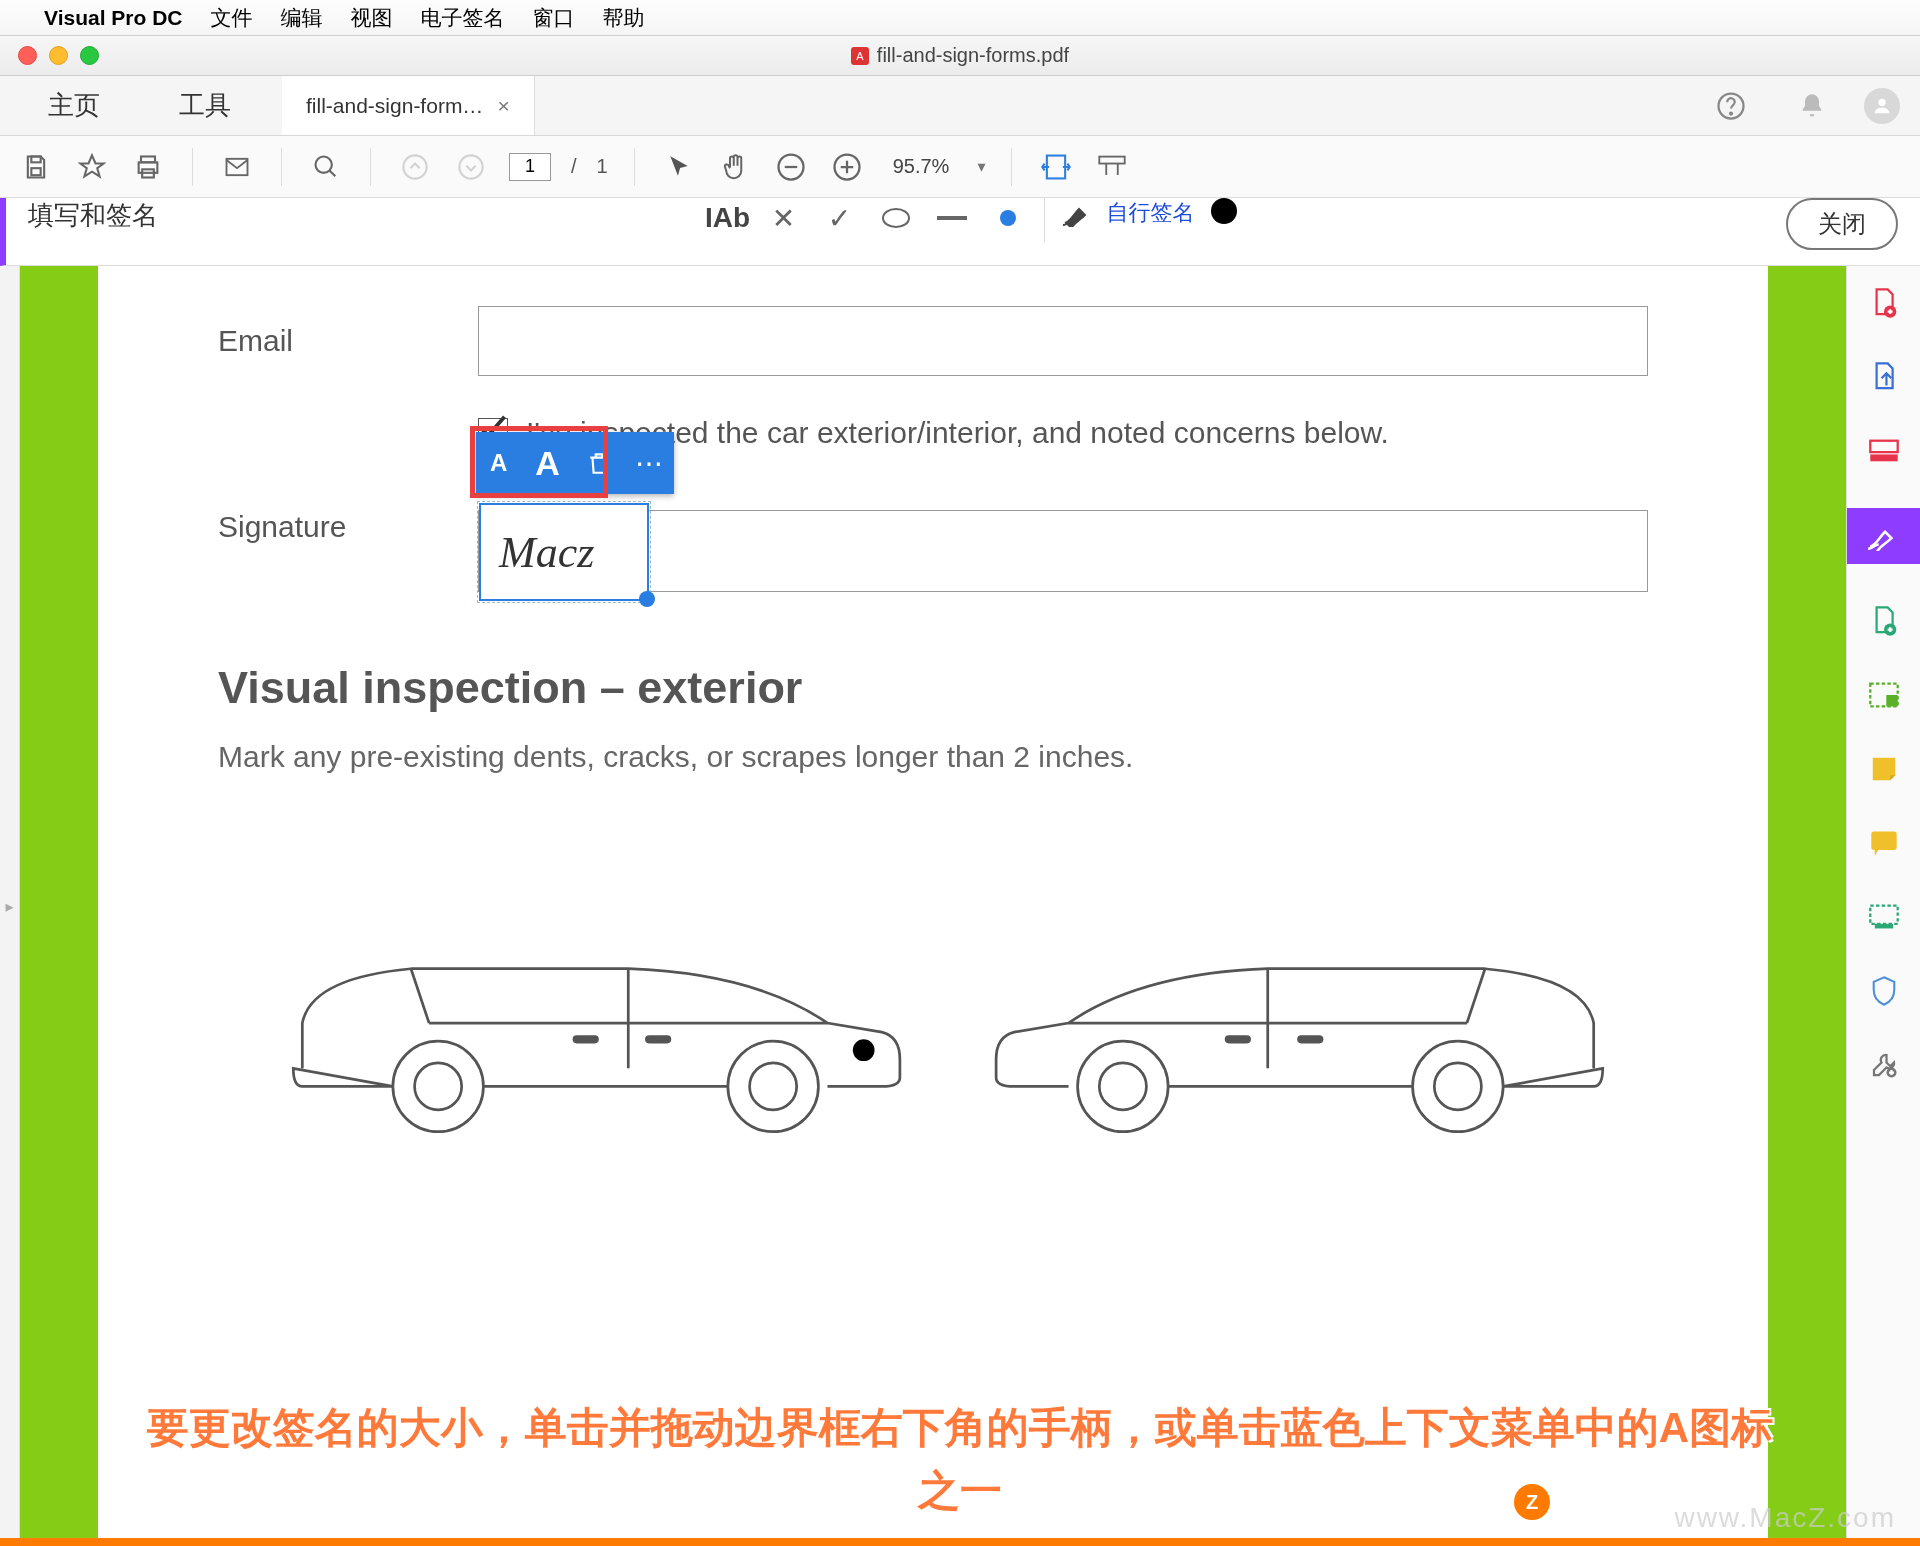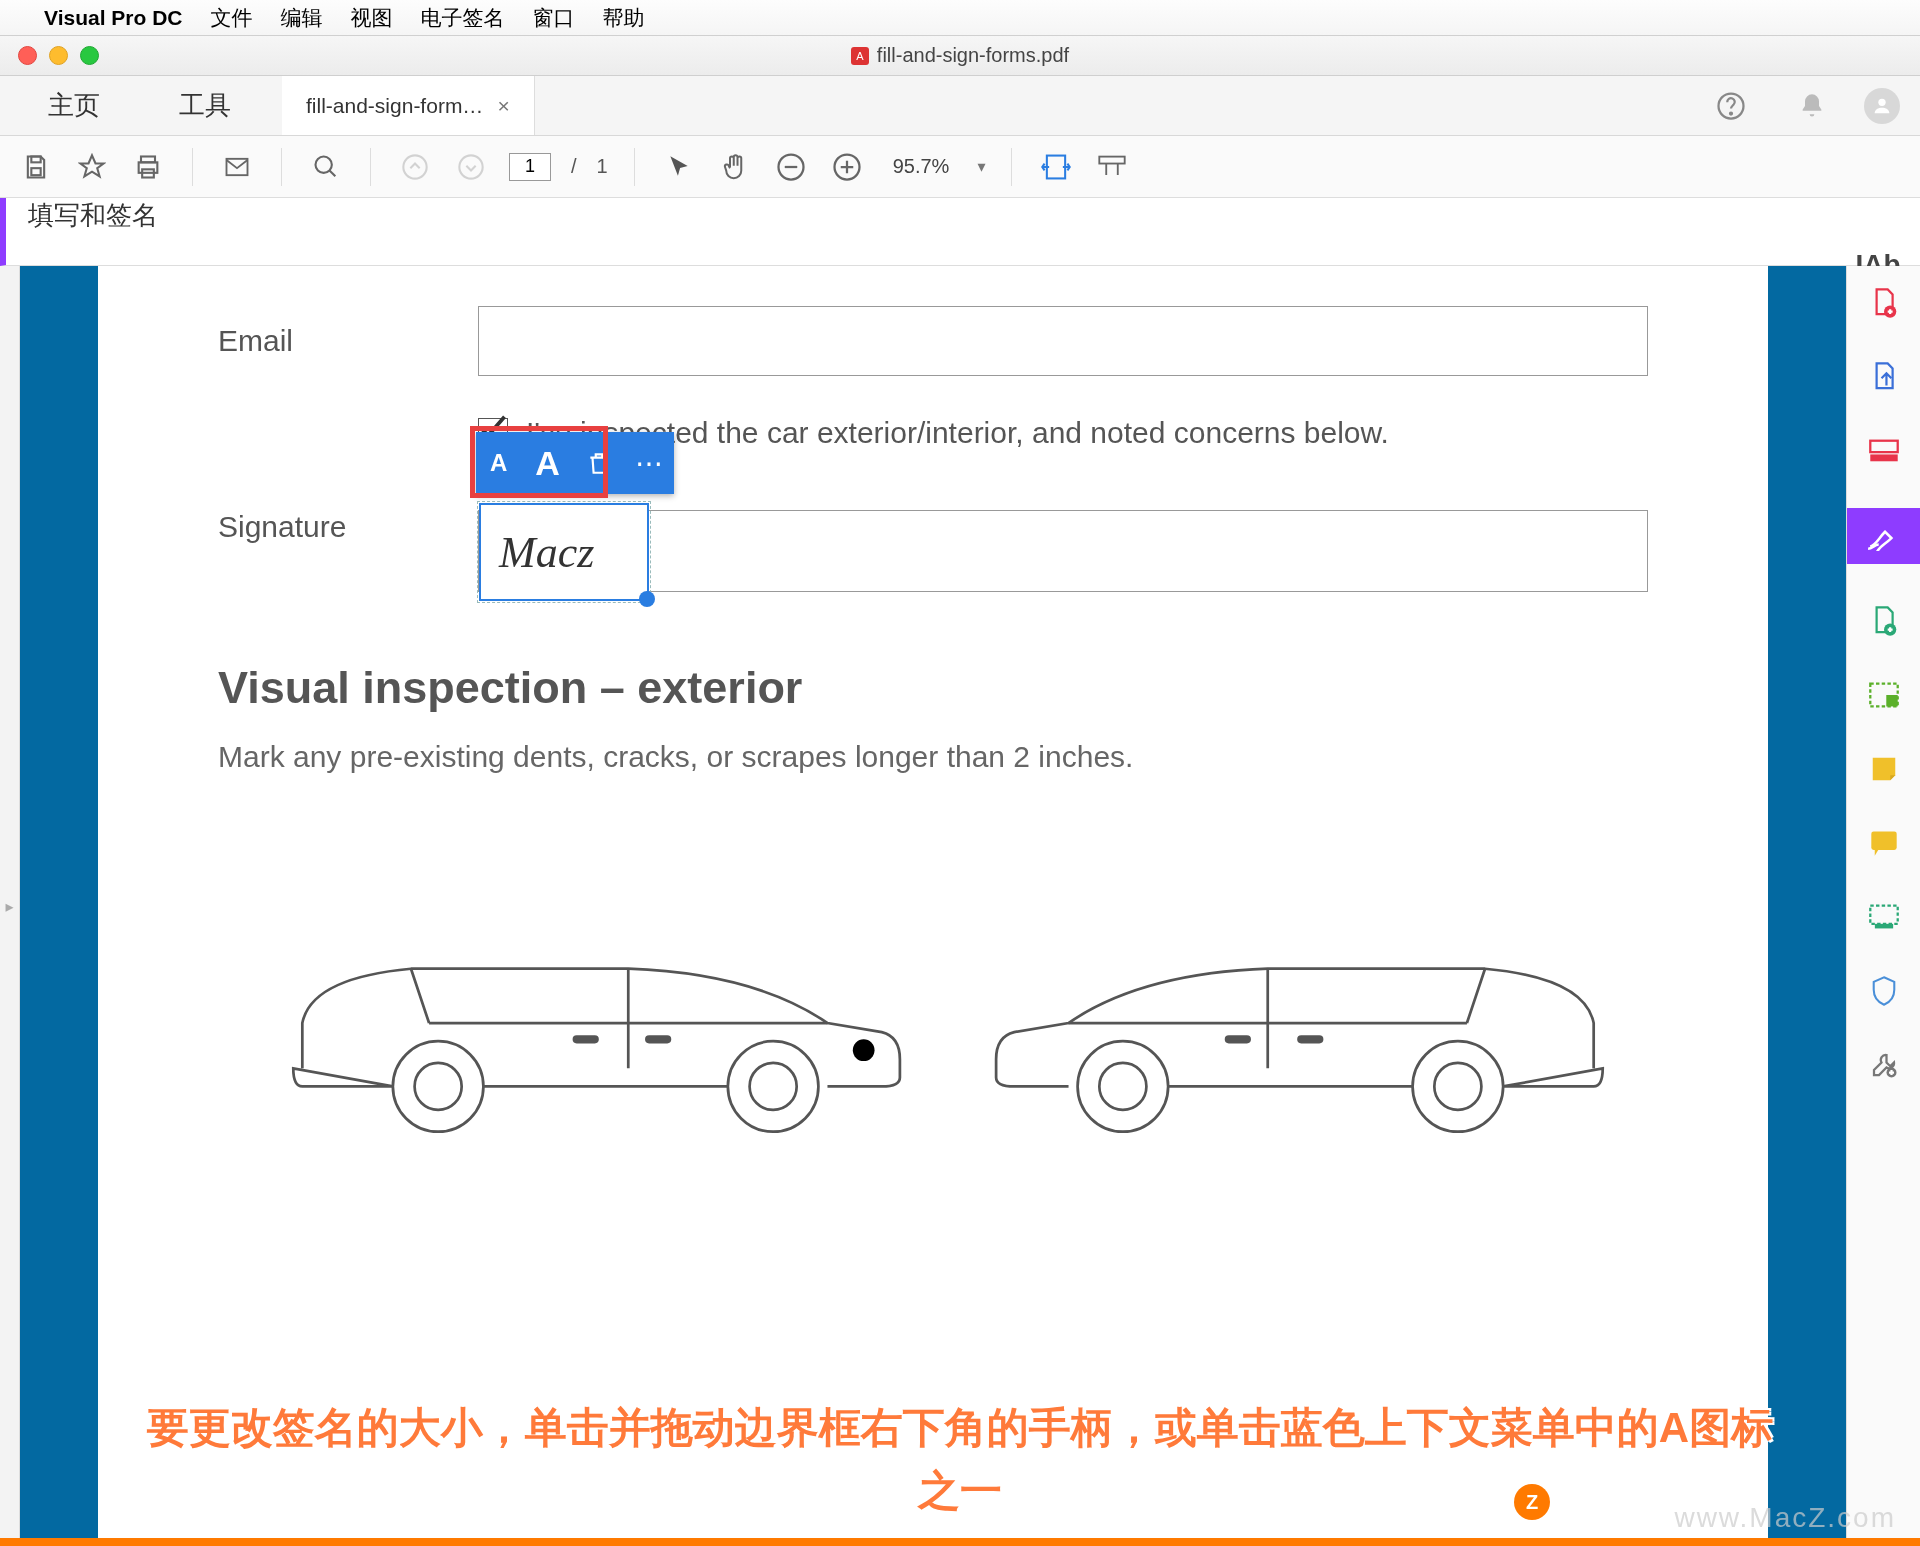--- a/index.html
+++ b/index.html
@@ -32,32 +32,32 @@
 
 .main-toolbar { height: 62px; background:#fafafa; border-bottom:1px solid #ddd; display:flex; align-items:center; padding:0 18px; gap:20px; }
 .tb-icon { width:36px; height:36px; display:flex; align-items:center; justify-content:center; color:#666; }
 .tb-sep { width:1px; height:38px; background:#ddd; margin:0 6px; }
 .page-input { width:42px; text-align:center; border:1px solid #999; height:28px; font-size:18px; }
 .page-total { font-size:20px; color:#555; }
 .zoom-display { font-size:20px; color:#444; padding:0 8px; }
 .zoom-caret { color:#777; }
 
 
-.fillsign-bar { height: 68px; background:#fff; border-bottom:1px solid #ddd; display:flex; align-items:flex-end; padding:0 22px; gap:16px; border-left:6px solid #8e3cff;flex-direction:column; }
+.fillsign-bar { height: 68px; background:#fff; border-bottom:1px solid #ddd; display:flex; align-items:flex-start; padding:0 22px; gap:16px; border-left:6px solid #8e3cff; }
 .fillsign-title { font-size:26px; color:#333; margin-right:auto; }
 .fs-tool { width:40px; height:40px; display:flex; align-items:center; justify-content:center; color:#666; font-size:28px; }
 .fs-sep { width:1px; height:44px; background:#ddd; }
 .self-sign { display:flex; align-items:center; gap:12px; font-size:22px; color:#1d4ed8; }
 .black-dot { width:26px; height:26px; border-radius:50%; background:#000; }
 .close-pill { margin-left:auto; border:2px solid #777; border-radius:28px; padding:8px 30px; font-size:24px; color:#333; background:#fff; }
 
 
 .content-wrap { display:flex; height: calc(1546px - 36px - 40px - 60px - 62px - 68px); position:relative; }
 .left-gutter { width:20px; background:#f3f3f3; border-right:1px solid #ddd; display:flex; align-items:center; justify-content:center; color:#aaa; }
-.doc-area { flex:1; background:#0369a1; position:relative; overflow:hidden; }
+.doc-area { flex:1; background:#84cc16; position:relative; overflow:hidden; }
 .page { background:#fff; margin:0 auto; width:1670px; min-height:1300px; padding:40px 120px; position:relative; }
 .right-panel { width:74px; background:#fafafa; border-left:1px solid #ddd; display:flex; flex-direction:column; align-items:center; padding-top:20px; gap:40px; }
 .rp-icon { width:34px; height:34px; display:flex; align-items:center; justify-content:center; }
 .rp-active { background:#8e3cff; width:74px; height:56px; display:flex; align-items:center; justify-content:center; }
 
 
 .field-row { display:flex; align-items:center; margin-bottom:40px; }
 .field-label { font-size:30px; color:#555; width:260px; }
 .field-input { border:1.5px solid #999; height:70px; flex:1; max-width:1300px; }
 .checkbox-line { display:flex; align-items:center; font-size:30px; color:#555; margin:30px 0 60px 260px; gap:18px; }

